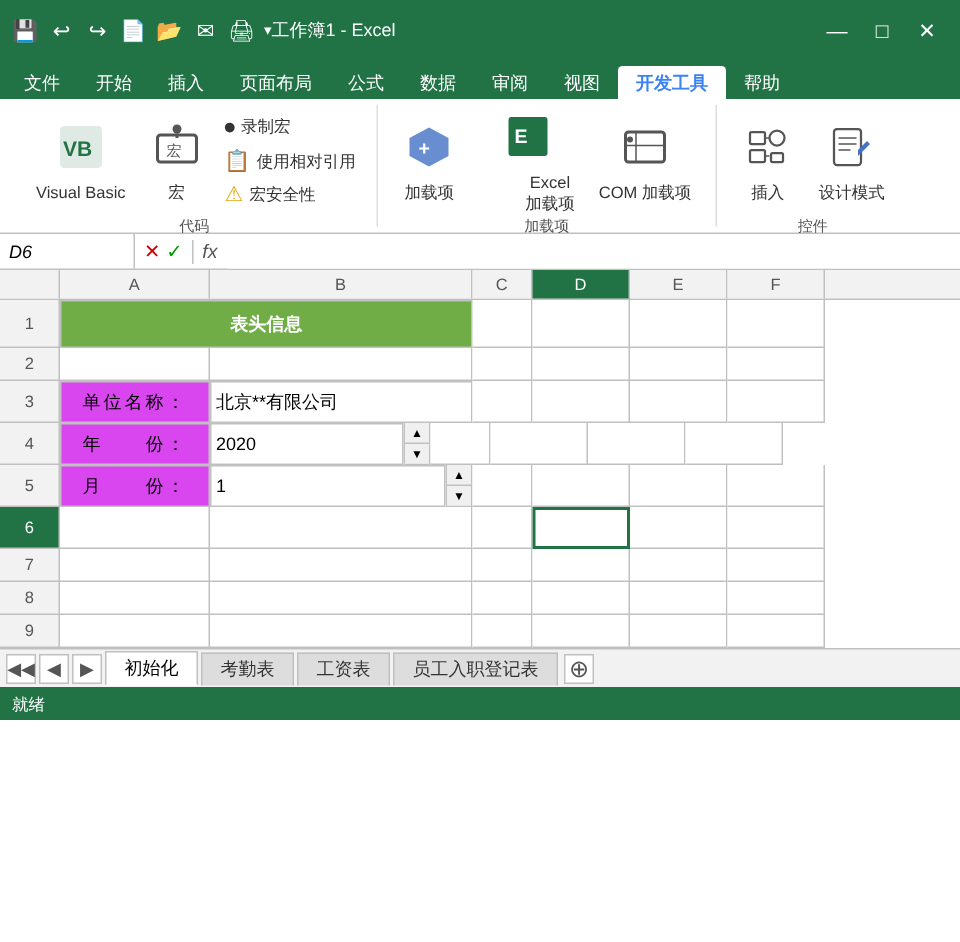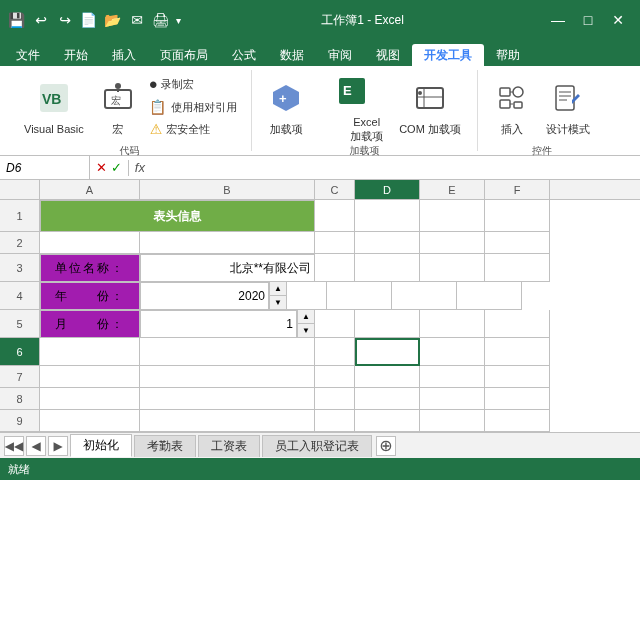--- a/index.html
+++ b/index.html
@@ -22,21 +22,20 @@
     .title-bar .qa-icon {
       width: 18px; height: 18px;
       display: flex; align-items: center; justify-content: center;
       color: white; font-size: 14px; cursor: pointer;
     }
     .title-bar .dropdown-arrow {
       font-size: 10px; color: white; cursor: pointer;
     }
     .title-bar .title-text {
       flex: 1;
-      text-align: center;
       font-size: 12px;
       color: white;
     }
     .title-bar .win-controls {
       display: flex; gap: 2px;
     }
     .win-btn {
       width: 28px; height: 28px;
       display: flex; align-items: center; justify-content: center;
       color: white; font-size: 14px; cursor: pointer;
@@ -246,36 +245,35 @@
       border-right: 1px solid #c0c0c0;
       border-bottom: 1px solid #c0c0c0;
       display: flex;
       align-items: center;
       padding: 0 3px;
       font-size: 12px;
       overflow: hidden;
       white-space: nowrap;
       background: #fff;
       flex-shrink: 0;
-      justify-content: flex-end;
     }
     .cell.selected-cell {
       border: 2px solid #217346;
       background: #fff;
     }
     .cell.merged-header {
       background: #70ad47;
       color: white;
       font-weight: bold;
       font-size: 16px;
       justify-content: center;
       border: 1px solid #c0c0c0;
     }
     .cell.label-cell {
-      background: #a21caf;
+      background: #d946ef;
       border: 1px solid #c0c0c0;
       justify-content: center;
       letter-spacing: 2px;
     }
     .cell.value-cell {
       border: 1px solid #c0c0c0;
       background: #fff;
     }
     .spinner-cell {
       display: flex;

